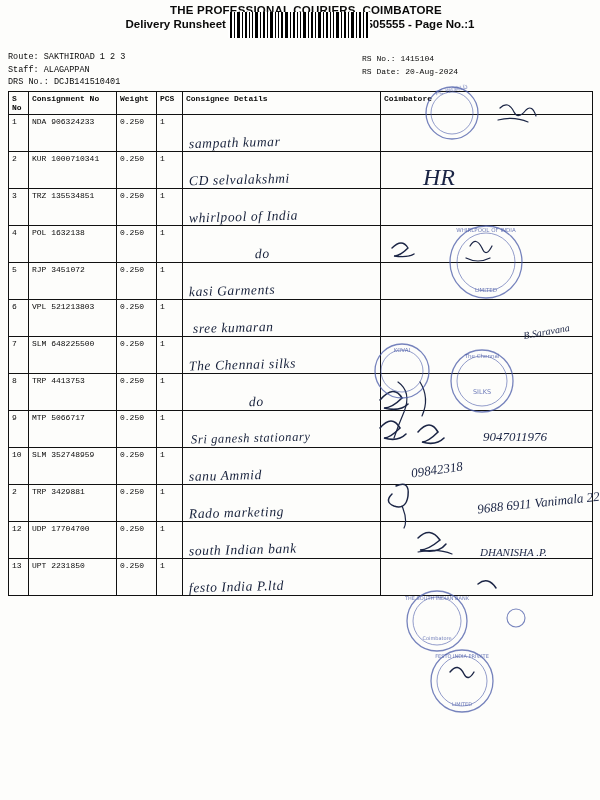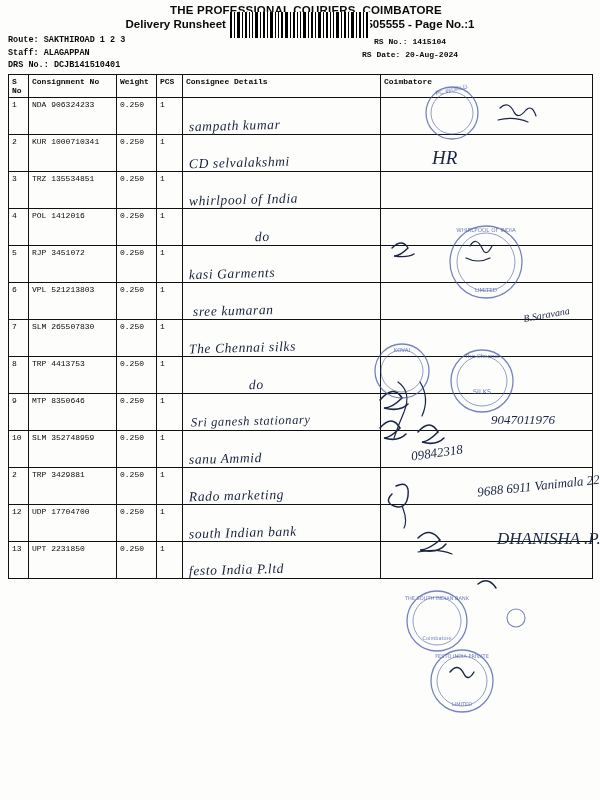--- a/index.html
+++ b/index.html
@@ -43,38 +43,36 @@
     left: 228px;
     width: 142px;
     height: 26px;
   }
   .barcode {
     width: 100%;
     height: 100%;
   }
   .meta {
     position: relative;
-    margin-top: 4px;
+    margin-top: 21px;
     height: 40px;
     font-size: 8.5px;
     line-height: 12.5px;
-    font-weight: bold;
   }
   .meta-left {
     position: absolute;
     left: 8px;
     top: 0;
   }
   .meta-right {
     position: absolute;
     left: 362px;
     top: 2px;
     font-size: 8px;
     line-height: 12.5px;
-    text-align: center;
   }
   .meta-label { display: inline-block; }
   table.runsheet {
     width: 584px;
     margin: 0 8px;
     border-collapse: collapse;
     table-layout: fixed;
   }
   table.runsheet th, table.runsheet td {
     border: 1px solid #111;
@@ -244,38 +242,38 @@
       </tr>
       <tr>
         <td class="row-cell">2</td>
         <td class="row-cell">KUR 1000710341</td>
         <td class="row-cell">0.250</td>
         <td class="row-cell">1</td>
         <td class="row-cell cons-cell">
           <span class="hand hw-cons">CD selvalakshmi</span>
         </td>
         <td class="row-cell sig-cell">
-          <span class="hand hw-sig" style="left:51px; top:12px; font-size:19px;">HR</span>
+          <span class="hand hw-sig" style="left:42px; top:12px; font-size:24px;">HR</span>
         </td>
       </tr>
       <tr>
         <td class="row-cell">3</td>
         <td class="row-cell">TRZ 135534851</td>
         <td class="row-cell">0.250</td>
         <td class="row-cell">1</td>
         <td class="row-cell cons-cell">
           <span class="hand hw-cons">whirlpool of India</span>
         </td>
         <td class="row-cell sig-cell">
           <span class="hand hw-sig" style="left:18px; top:16px;"></span>
         </td>
       </tr>
       <tr>
         <td class="row-cell">4</td>
-        <td class="row-cell">POL 1412016</td>
+        <td class="row-cell">POL 1632138</td>
         <td class="row-cell">0.250</td>
         <td class="row-cell">1</td>
         <td class="row-cell cons-cell">
           <span class="hand hw-cons" style="left:72px;">do</span>
         </td>
         <td class="row-cell sig-cell">
           <span class="hand hw-sig" style="left:18px; top:16px;"></span>
         </td>
       </tr>
       <tr>
@@ -297,21 +295,21 @@
         <td class="row-cell">1</td>
         <td class="row-cell cons-cell">
           <span class="hand hw-cons" style="left:10px;">sree kumaran</span>
         </td>
         <td class="row-cell sig-cell">
           <span class="hand hw-sig" style="left:142px; top:26px; font-size:10px; transform:rotate(-10deg);">B.Saravana</span>
         </td>
       </tr>
       <tr>
         <td class="row-cell">7</td>
-        <td class="row-cell">SLM 265507830</td>
+        <td class="row-cell">SLM 648225500</td>
         <td class="row-cell">0.250</td>
         <td class="row-cell">1</td>
         <td class="row-cell cons-cell">
           <span class="hand hw-cons">The Chennai silks</span>
         </td>
         <td class="row-cell sig-cell">
           <span class="hand hw-sig" style="left:18px; top:16px;"></span>
         </td>
       </tr>
       <tr>
@@ -321,28 +319,28 @@
         <td class="row-cell">1</td>
         <td class="row-cell cons-cell">
           <span class="hand hw-cons" style="left:66px;">do</span>
         </td>
         <td class="row-cell sig-cell">
           <span class="hand hw-sig" style="left:18px; top:16px;"></span>
         </td>
       </tr>
       <tr>
         <td class="row-cell">9</td>
-        <td class="row-cell">MTP 8350646</td>
+        <td class="row-cell">MTP 5066717</td>
         <td class="row-cell">0.250</td>
         <td class="row-cell">1</td>
         <td class="row-cell cons-cell">
           <span class="hand hw-cons" style="left:8px; font-size:12.5px;">Sri ganesh stationary</span>
         </td>
         <td class="row-cell sig-cell">
-          <span class="hand hw-sig" style="left:110px; top:18px; font-size:13px;">9047011976</span>
+          <span class="hand hw-sig" style="left:102px; top:18px; font-size:13px;">9047011976</span>
         </td>
       </tr>
       <tr>
         <td class="row-cell">10</td>
         <td class="row-cell">SLM 352748959</td>
         <td class="row-cell">0.250</td>
         <td class="row-cell">1</td>
         <td class="row-cell cons-cell">
           <span class="hand hw-cons" style="left:6px;">sanu Ammid</span>
         </td>
@@ -364,21 +362,21 @@
       </tr>
       <tr>
         <td class="row-cell">12</td>
         <td class="row-cell">UDP 17704700</td>
         <td class="row-cell">0.250</td>
         <td class="row-cell">1</td>
         <td class="row-cell cons-cell">
           <span class="hand hw-cons" style="left:6px;">south Indian bank</span>
         </td>
         <td class="row-cell sig-cell">
-          <span class="hand hw-sig" style="left:116px; top:24px; font-size:17px;">DHANISHA .P.</span>
+          <span class="hand hw-sig" style="left:99px; top:24px; font-size:11px;">DHANISHA .P.</span>
         </td>
       </tr>
       <tr>
         <td class="row-cell">13</td>
         <td class="row-cell">UPT 2231850</td>
         <td class="row-cell">0.250</td>
         <td class="row-cell">1</td>
         <td class="row-cell cons-cell">
           <span class="hand hw-cons" style="left:6px;">festo India P.ltd</span>
         </td>

